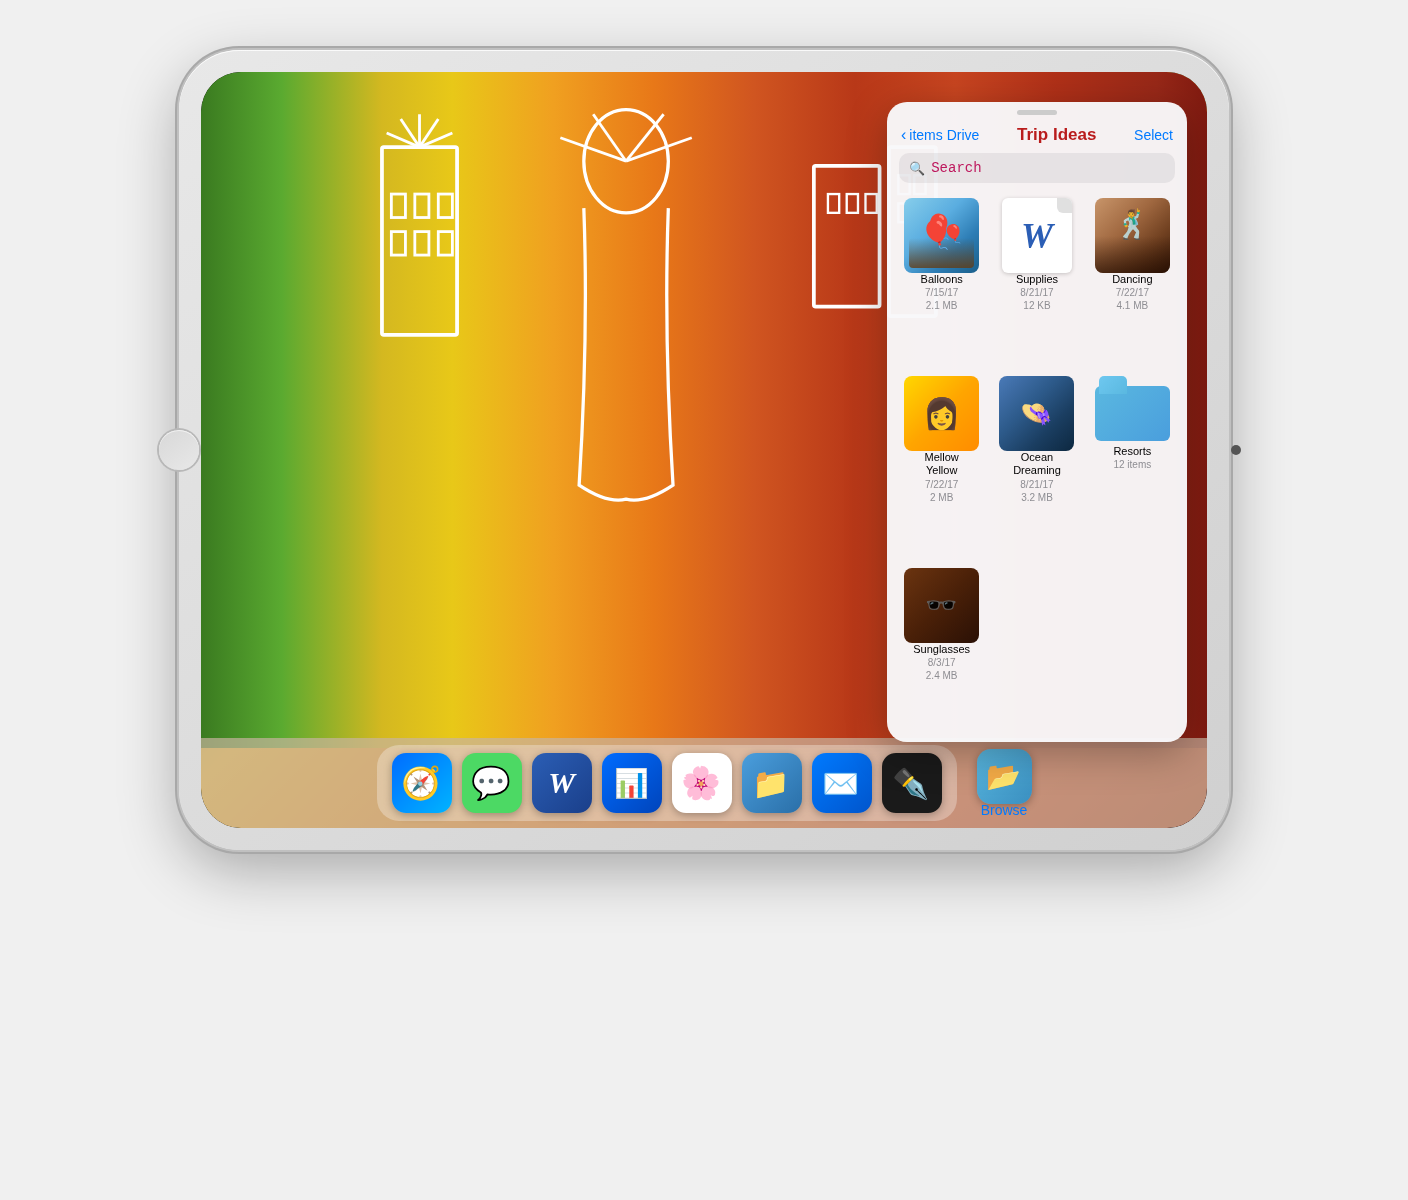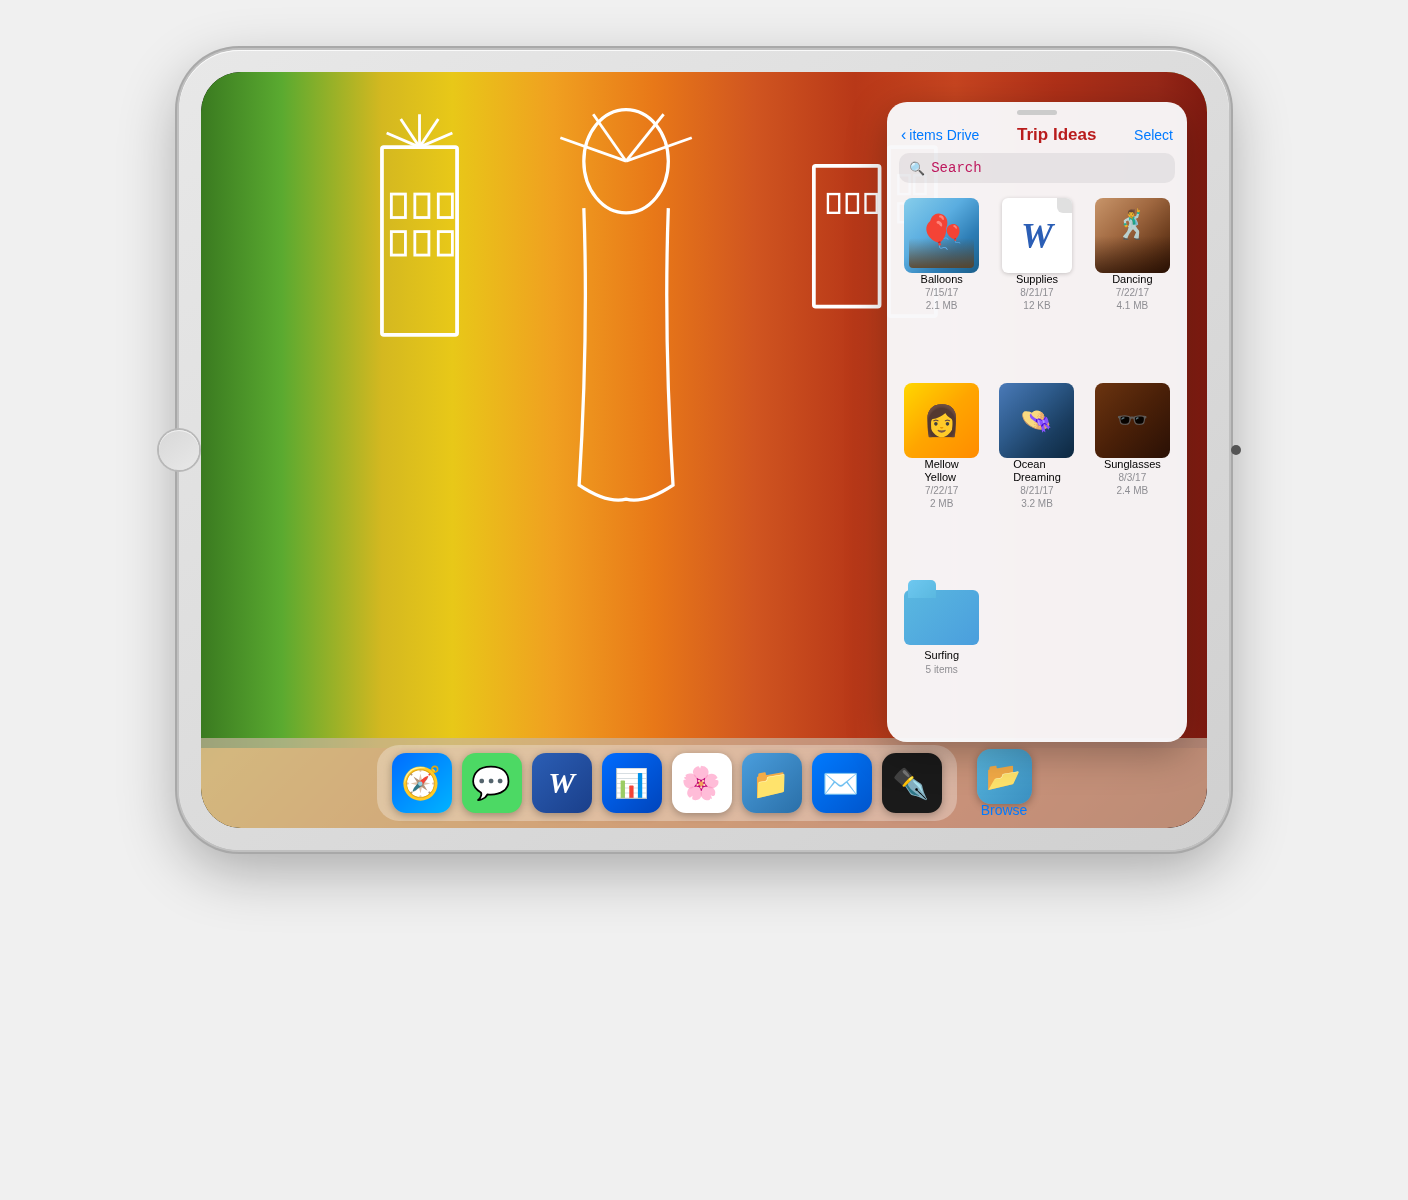--- a/index.html
+++ b/index.html
@@ -227,20 +227,21 @@
     .file-item {
       display: flex;
       flex-direction: column;
       align-items: center;
       cursor: pointer;
     }
 
     .file-name {
       font-size: 11px;
       color: #000;
+      text-align: center;
       font-weight: 500;
       line-height: 1.2;
     }
 
     .file-meta {
       font-size: 10px;
       color: #8E8E93;
       text-align: center;
       line-height: 1.3;
     }
@@ -470,40 +471,40 @@
               <div class="photo-thumb" style="background: linear-gradient(135deg, #4a7ab8 0%, #2d5a8a 40%, #1a3d60 70%, #0d2840 100%); position:relative; overflow:hidden;">
                 <div style="position:absolute; inset:0; display:flex; align-items:center; justify-content:center; font-size:26px;">👒</div>
               </div>
               <span class="file-name">Ocean<br>Dreaming</span>
               <span class="file-meta">
                 <span>8/21/17</span><br>
                 <span>3.2 MB</span>
               </span>
             </div>
 
+            <div class="file-item">
+              <div style="width:75px; height:65px; position:relative; margin-bottom:4px;">
+                <div style="position:absolute; bottom:0; left:0; right:0; height:55px; background: linear-gradient(135deg, #5AB8E0, #4A9EDD); border-radius:6px;"></div>
+                <div style="position:absolute; top:0; left:4px; width:28px; height:18px; background: linear-gradient(135deg, #6EC8F0, #5AB8E0); border-radius:5px 5px 0 0;"></div>
+              </div>
+              <span class="file-name">Resorts</span>
+              <span class="file-meta">12 items</span>
+            </div>
 
             <div class="file-item">
               <div class="photo-thumb" style="background: linear-gradient(135deg, #6B3410 0%, #4a2008 50%, #2a1005 100%); position:relative; overflow:hidden;">
                 <div style="position:absolute; inset:0; display:flex; align-items:center; justify-content:center; font-size:26px; opacity:0.9;">🕶️</div>
               </div>
               <span class="file-name">Sunglasses</span>
               <span class="file-meta">
                 <span>8/3/17</span><br>
                 <span>2.4 MB</span>
               </span>
             </div>
 
-            <div class="file-item">
-              <div style="width:75px; height:65px; position:relative; margin-bottom:4px;">
-                <div style="position:absolute; bottom:0; left:0; right:0; height:55px; background: linear-gradient(135deg, #5AB8E0, #4A9EDD); border-radius:6px;"></div>
-                <div style="position:absolute; top:0; left:4px; width:28px; height:18px; background: linear-gradient(135deg, #6EC8F0, #5AB8E0); border-radius:5px 5px 0 0;"></div>
-              </div>
-              <span class="file-name">Surfing</span>
-              <span class="file-meta">5 items</span>
-            </div>
 
           </div>
         </div>
 
       </div>
     </div>
   </div>
 
 </div>
 

